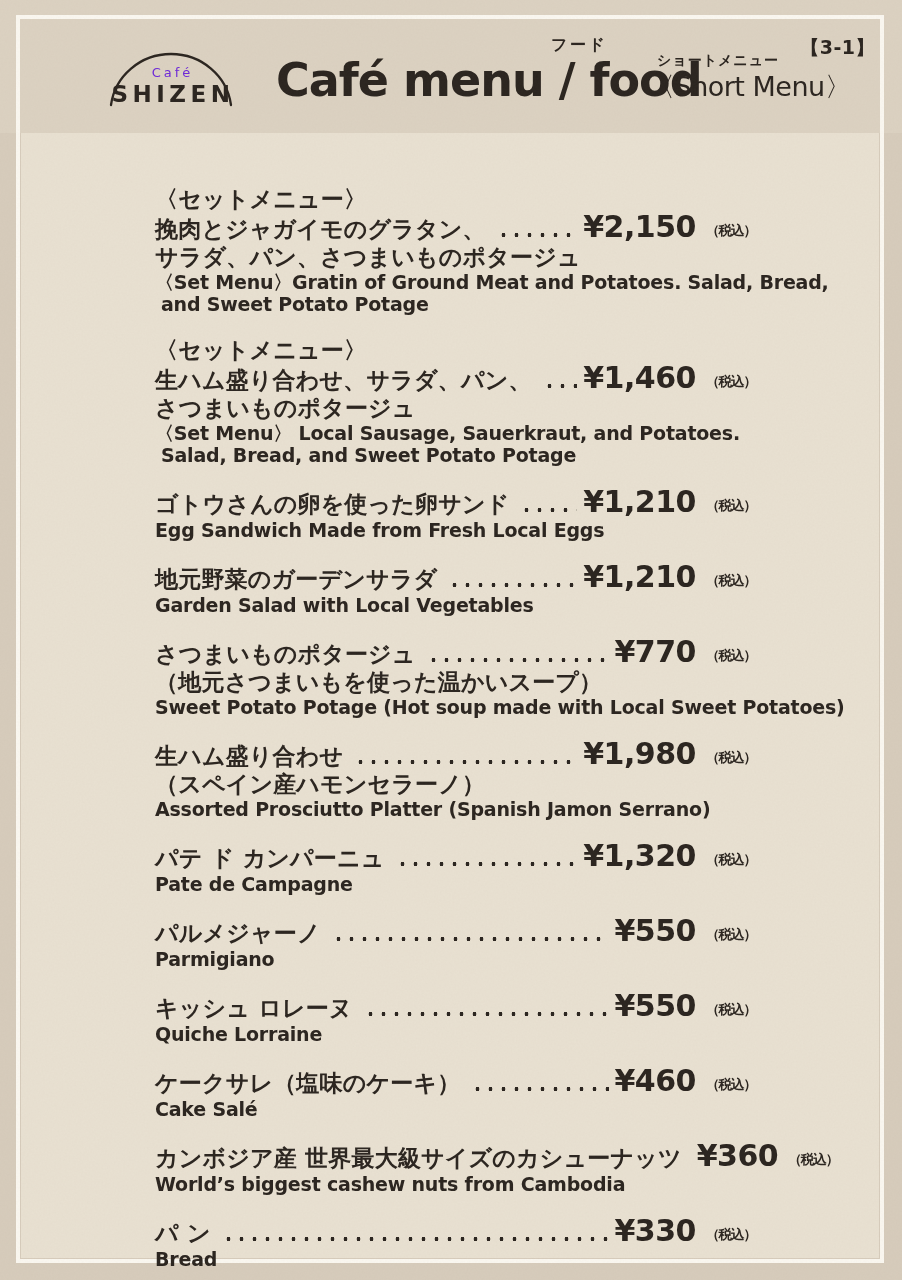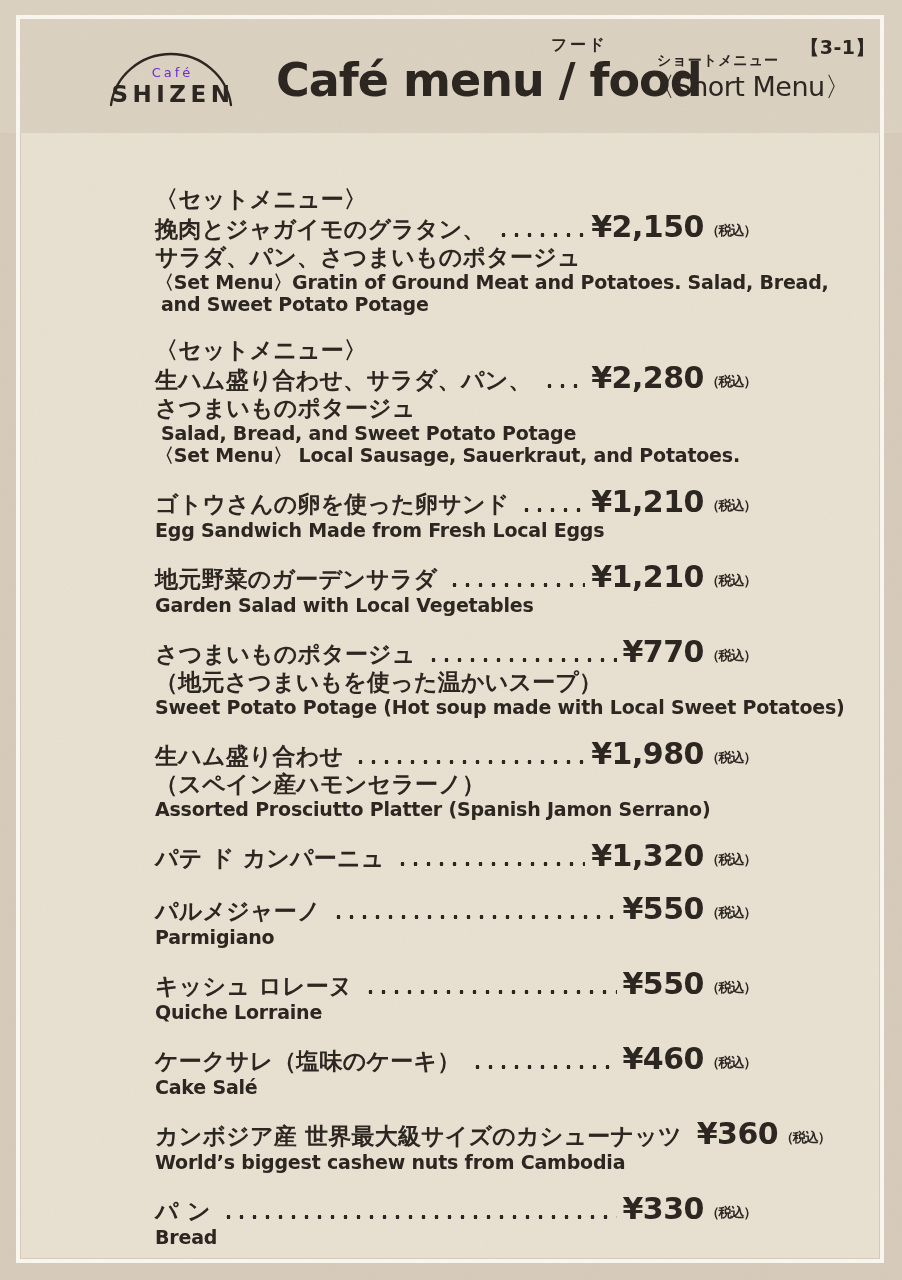--- a/index.html
+++ b/index.html
@@ -74,21 +74,21 @@
     margin:0 6px 7px 9px;
     background-image:radial-gradient(circle closest-side,#2a241f 1.9px,rgba(0,0,0,0) 2.1px);
     background-size:13px 4px;background-repeat:repeat-x;background-position:2px center;
   }
   .price{
     flex:0 0 auto;font-size:30px;font-weight:bold;line-height:27px;
     letter-spacing:-0.5px;
   }
   .tax{
     flex:0 0 auto;font-size:13.5px;font-weight:bold;
-    position:relative;top:-2px;margin-left:2px;letter-spacing:-1px;
+    position:relative;top:-2px;margin-left:10px;letter-spacing:-1px;
   }
   .en{
     font-size:19px;font-weight:bold;line-height:22px;
     letter-spacing:-0.2px;white-space:nowrap;
   }
   .en2{padding-left:6px;}
   .texture{position:absolute;left:0;top:0;pointer-events:none;opacity:0.5;}
 </style>
 </head>
 <body>
@@ -127,26 +127,26 @@
     </div>
     <div class="jp">サラダ、パン、さつまいものポタージュ</div>
     <div class="en">〈Set Menu〉Gratin of Ground Meat and Potatoes. Salad, Bread,</div>
     <div class="en en2">and Sweet Potato Potage</div>
   </div>
       <div class="item">
     <div class="jp">〈セットメニュー〉</div>
     <div class="line">
       <span class="jp name">生ハム盛り合わせ、サラダ、パン、</span>
       <span class="leader"></span>
-      <span class="price">¥2,280</span>
+      <span class="price">¥1,460</span>
       <span class="tax">（税込）</span>
     </div>
     <div class="jp">さつまいものポタージュ</div>
+    <div class="en">〈Set Menu〉 Local Sausage, Sauerkraut, and Potatoes.</div>
     <div class="en en2">Salad, Bread, and Sweet Potato Potage</div>
-    <div class="en">〈Set Menu〉 Local Sausage, Sauerkraut, and Potatoes.</div>
   </div>
       <div class="item">
 
     <div class="line">
       <span class="jp name">ゴトウさんの卵を使った卵サンド</span>
       <span class="leader"></span>
       <span class="price">¥1,210</span>
       <span class="tax">（税込）</span>
     </div>
 
@@ -191,20 +191,21 @@
   </div>
       <div class="item">
 
     <div class="line">
       <span class="jp name">パテ ド カンパーニュ</span>
       <span class="leader"></span>
       <span class="price">¥1,320</span>
       <span class="tax">（税込）</span>
     </div>
 
+    <div class="en">Pate de Campagne</div>
 
   </div>
       <div class="item">
 
     <div class="line">
       <span class="jp name">パルメジャーノ</span>
       <span class="leader"></span>
       <span class="price">¥550</span>
       <span class="tax">（税込）</span>
     </div>

